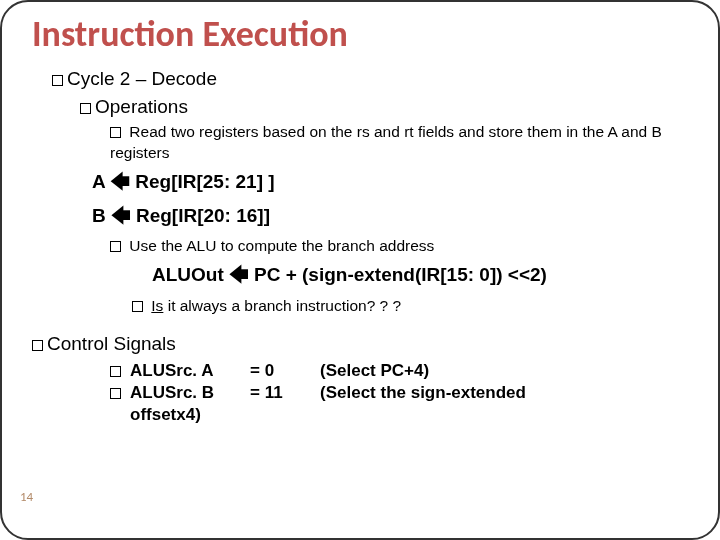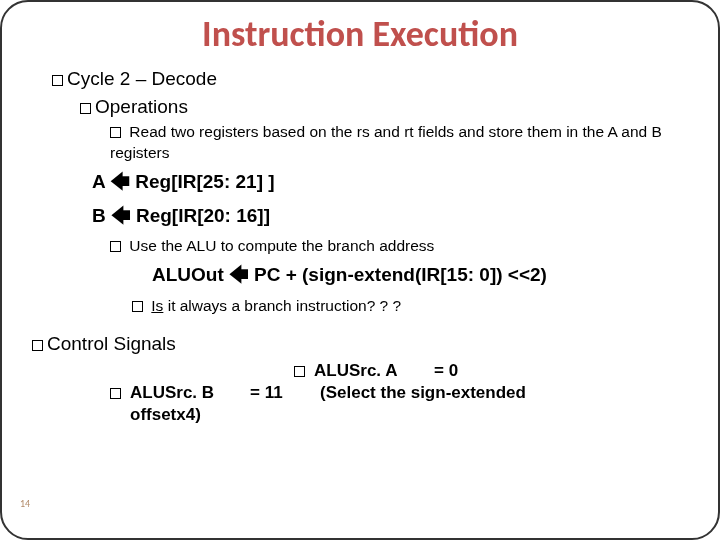--- a/index.html
+++ b/index.html
@@ -16,21 +16,20 @@
       height: 100%;
       border: 2px solid #333;
       border-radius: 28px;
       padding: 10px 30px 20px 30px;
       position: relative;
     }
     .title {
       font-size: 36px;
       font-weight: bold;
       color: #c0504d;
-      text-align: center;
       margin-bottom: 12px;
       font-family: "Gill Sans", "Gill Sans MT", Calibri, sans-serif;
     }
     .cycle-line {
       font-size: 19px;
       font-weight: normal;
       color: #000;
       margin-left: 20px;
       margin-bottom: 6px;
     }
@@ -108,22 +107,22 @@
       display: inline-block;
       width: 11px;
       height: 11px;
       border: 1.5px solid #000;
       vertical-align: -1px;
       margin-right: 4px;
     }
     .page-num {
       position: absolute;
       left: 18px;
-      bottom: 28px;
-      font-size: 10px;
+      bottom: 34px;
+      font-size: 13px;
       color: #b38b6a;
       font-family: "Gill Sans", Calibri, sans-serif;
     }
   </style>
 </head>
 <body>
 
 <div class="slide">
 
   <div class="title">Instruction Execution</div>
@@ -161,20 +160,21 @@
 
   <div class="ctrl-line">
     <span class="sq-box"></span><span>Control Signals</span>
   </div>
 
   <div class="signals-table">
     <div class="row">
       <span class="sq"><span class="sq-box"></span></span>
       <span class="name">ALUSrc. A</span>
       <span class="val">= 0</span>
+      <span class="desc">(Select PC+4)</span>
     </div>
     <div class="row">
       <span class="sq"><span class="sq-box"></span></span>
       <span class="name">ALUSrc. B</span>
       <span class="val">= 11</span>
       <span class="desc">(Select the sign-extended</span>
     </div>
     <div class="row">
       <span class="sq"></span>
       <span class="name">offsetx4)</span>

